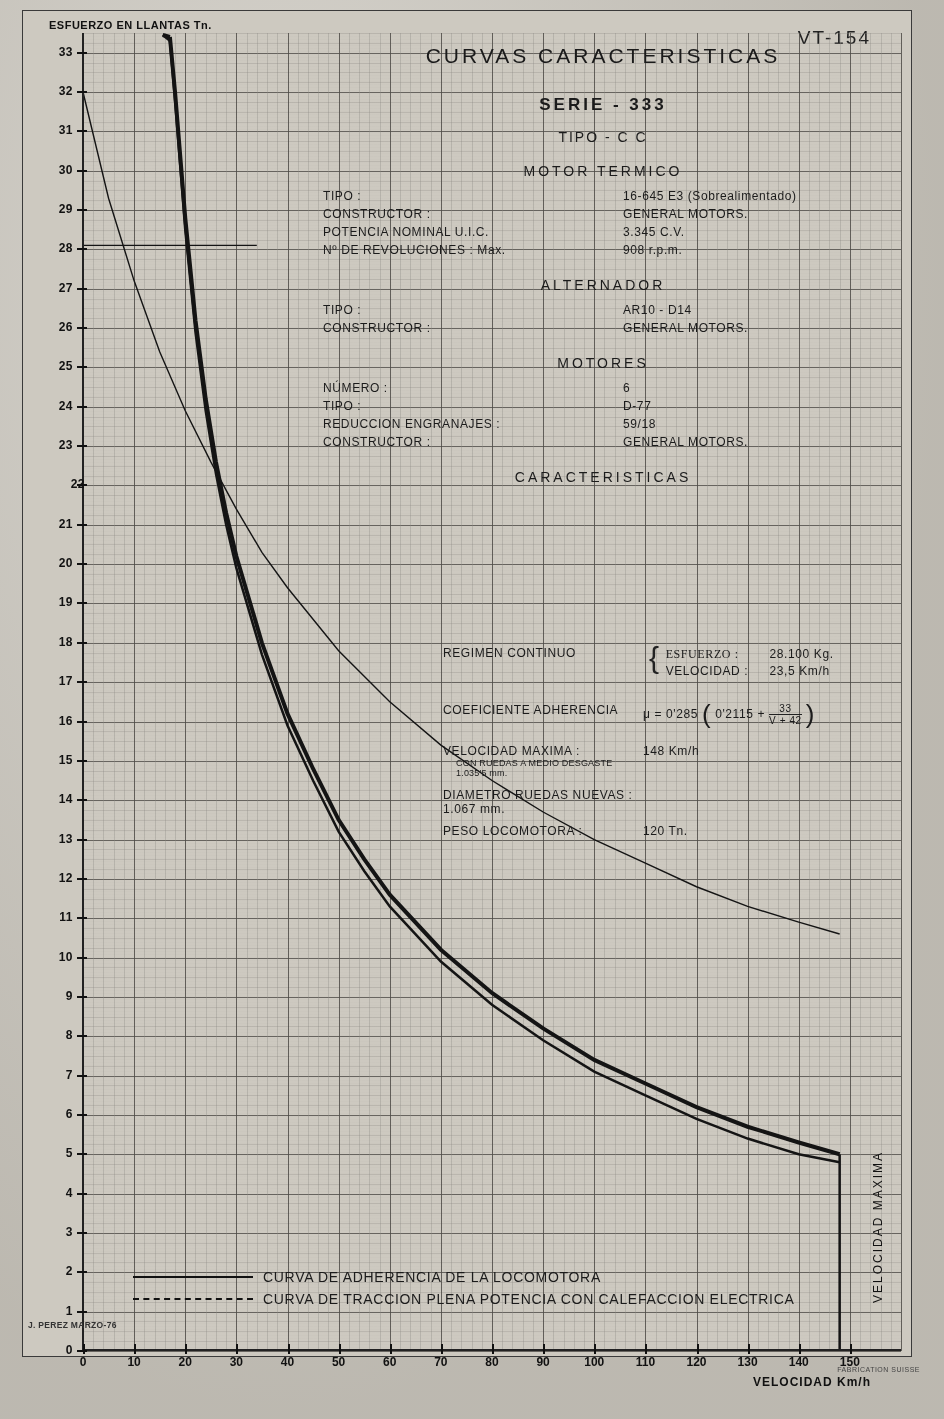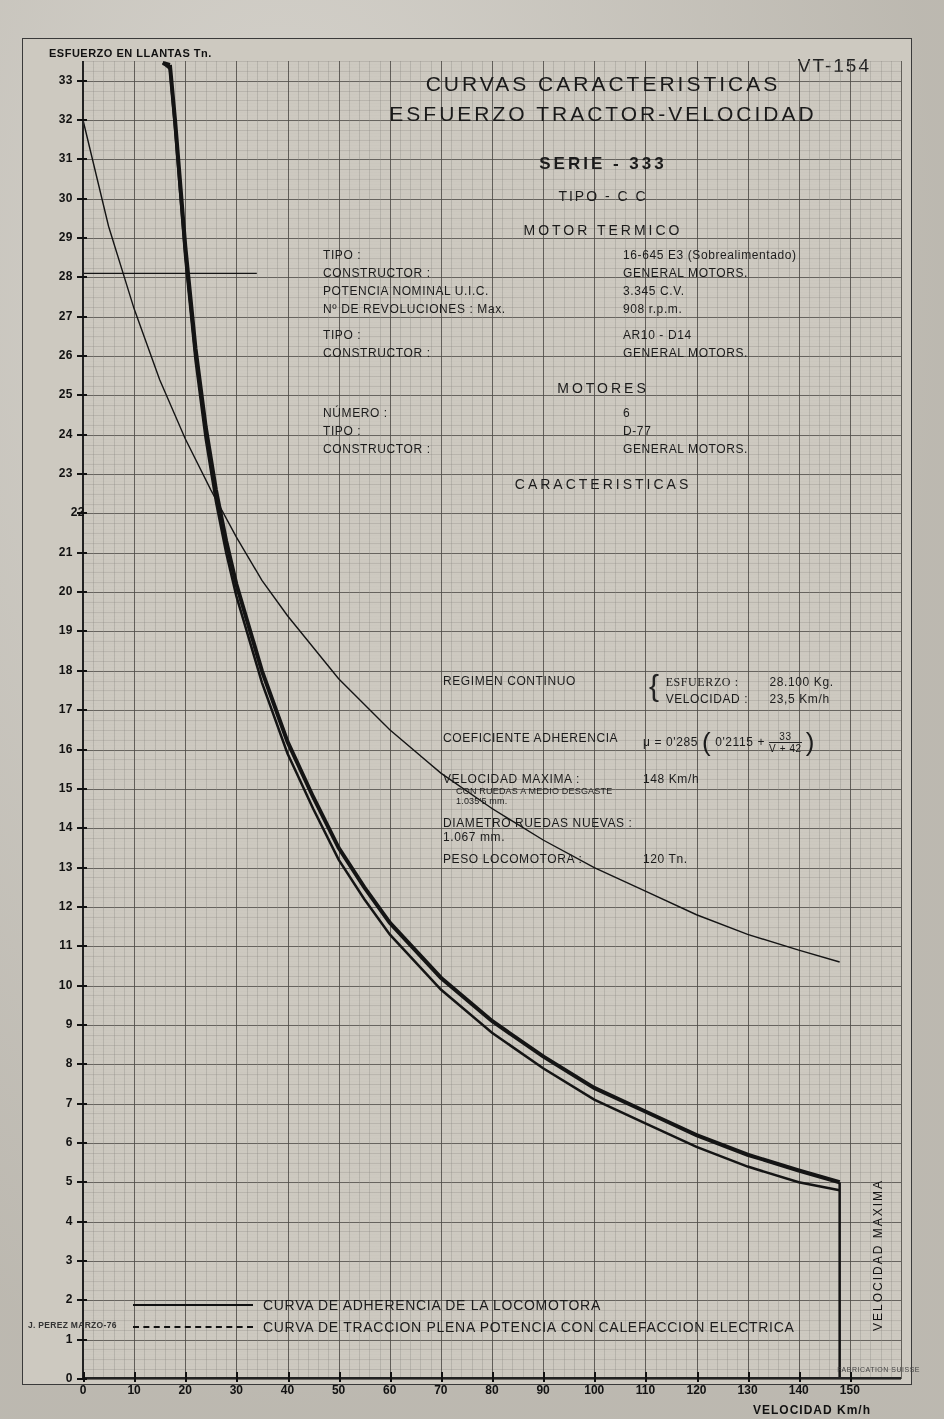--- a/index.html
+++ b/index.html
@@ -8,21 +8,21 @@
 
   
   #sheet{position:absolute;left:0;top:0;width:944px;height:1419px;
          background:#c8c4bb;}
   #sheet:before{content:"";position:absolute;inset:0;
         background:radial-gradient(ellipse at 30% 20%, rgba(255,255,255,.25), rgba(0,0,0,.06) 70%);
         pointer-events:none;}
 
   
   #frame{position:absolute;left:22px;top:10px;width:888px;height:1345px;
-         border:1px solid #3a3a3a;background:#cdc9c0;margin-top:28px;}
+         border:1px solid #3a3a3a;background:#cdc9c0;}
 
   
   #plot{position:absolute;left:60px;top:22px;width:818px;height:1318px;}
   .gridv,.gridh{position:absolute;background:#8d8a83;}
   .gridv{width:1px;top:0;bottom:0;}
   .gridh{height:1px;left:0;right:0;}
   .gridv.maj,.gridh.maj{background:#4e4b46;}
 
   
   #yaxis{position:absolute;left:59px;top:22px;width:2px;height:1318px;background:#222;}
@@ -328,21 +328,20 @@
       <div class="noise"></div>
     </div>
 
     <div id="yaxis"></div>
     <div id="xaxis"></div>
 
     <div id="xlabel">VELOCIDAD  Km/h</div>
 
     <div id="titleblock">
       <div class="t1">CURVAS  CARACTERISTICAS</div>
-      <div class="t1">ESFUERZO  TRACTOR-VELOCIDAD</div>
       <div class="t2">SERIE - 333</div>
       <div class="t3">TIPO - C C</div>
 
       <div class="secthead">MOTOR  TERMICO</div>
       <table class="spectable">
         <tbody>
             <tr>
               <td class="k">TIPO :</td>
               <td class="v">16-645 E3   (Sobrealimentado)</td>
             </tr>
@@ -354,20 +353,21 @@
               <td class="k">POTENCIA NOMINAL   U.I.C.</td>
               <td class="v">3.345  C.V.</td>
             </tr>
         <tr>
               <td class="k">Nº DE REVOLUCIONES : Max.</td>
               <td class="v">908  r.p.m.</td>
             </tr>
       </tbody>
         </table>
 
+      <div class="secthead">ALTERNADOR</div>
       <table class="spectable">
         <tbody>
             <tr>
               <td class="k">TIPO :</td>
               <td class="v">AR10 - D14</td>
             </tr>
         <tr>
               <td class="k">CONSTRUCTOR :</td>
               <td class="v">GENERAL MOTORS.</td>
             </tr>
@@ -377,20 +377,24 @@
       <div class="secthead">MOTORES</div>
       <table class="spectable">
         <tbody>
             <tr>
               <td class="k">NÚMERO :</td>
               <td class="v">6</td>
             </tr>
         <tr>
               <td class="k">TIPO :</td>
               <td class="v">D-77</td>
+            </tr>
+        <tr>
+              <td class="k">REDUCCION  ENGRANAJES :</td>
+              <td class="v">59/18</td>
             </tr>
         <tr>
               <td class="k">CONSTRUCTOR :</td>
               <td class="v">GENERAL MOTORS.</td>
             </tr>
       </tbody>
         </table>
 
       <div class="secthead">CARACTERISTICAS</div>
     </div>

